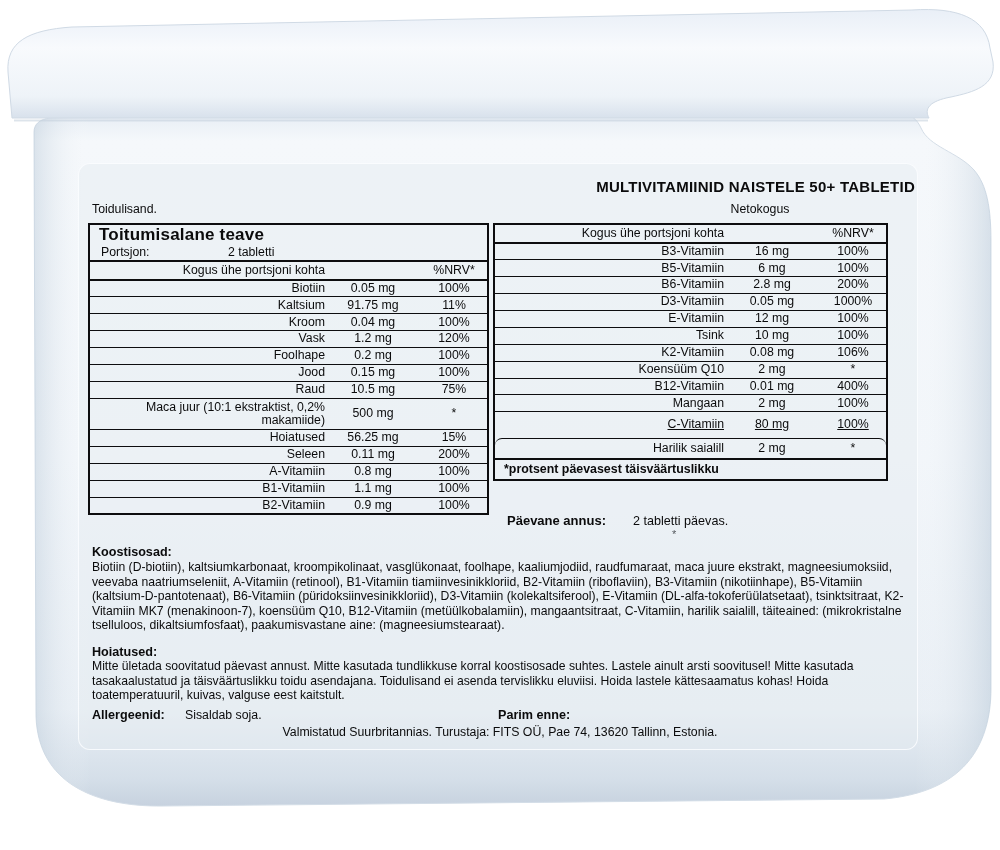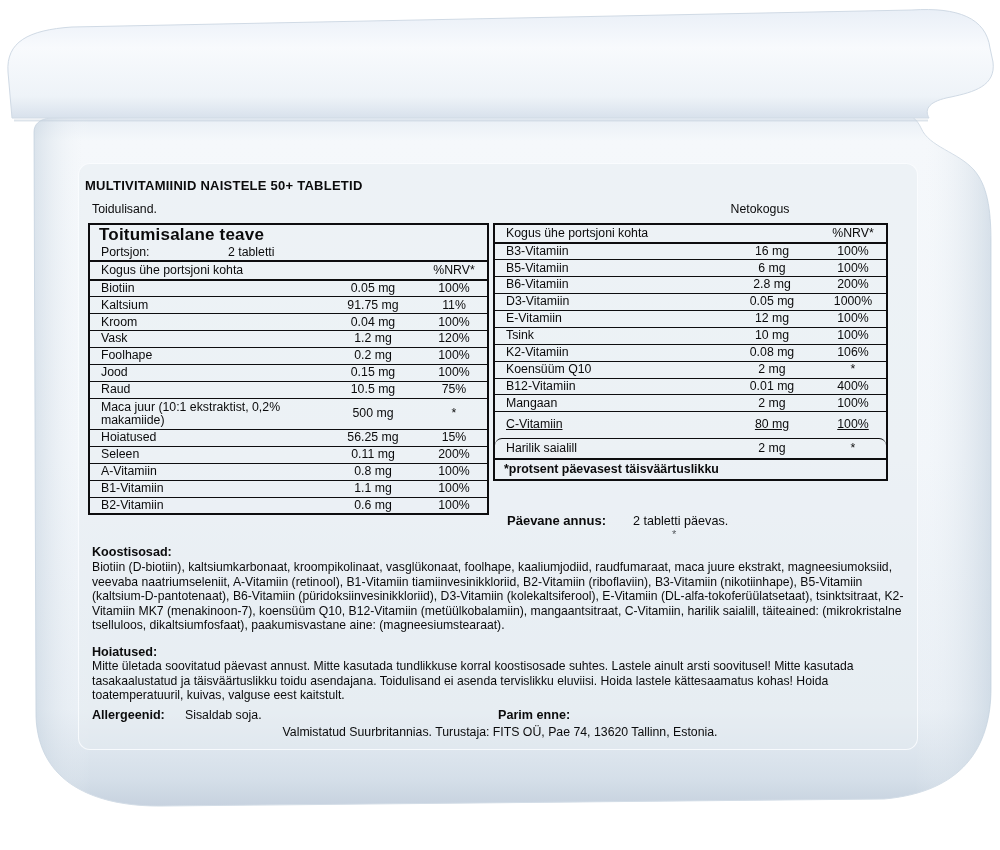--- a/index.html
+++ b/index.html
@@ -7,39 +7,39 @@
          font-family:"Liberation Sans", sans-serif;color:#0b0b0c;
          -webkit-font-smoothing:antialiased;}
   .pack-svg{position:absolute;left:0;top:0;width:1000px;height:850px;}
 
   .label-panel{position:absolute;left:78px;top:163px;width:838px;height:585px;
                background:rgba(229,234,239,0.45);
                border:1px solid rgba(252,253,255,0.85);
                border-radius:12px;}
 
   .abs{position:absolute;}
-  .product-title{left:85px;top:178px;width:830px;text-align:left;
-                 font-size:13px;font-weight:bold;letter-spacing:.25px;}
+  .product-title{left:85px;top:178px;width:830px;text-align:right;
+                 font-size:15px;font-weight:bold;letter-spacing:.25px;}
   .supp-note{left:92px;top:202px;font-size:12.3px;}
   .net-note{left:685px;top:202px;width:150px;text-align:center;font-size:12.3px;}
 
   
   .nt{border:2.5px solid #0d0d0f;font-size:12.3px;line-height:13.5px;background:transparent;}
   .nt-left{left:88px;top:223px;width:397px;}
   .nt-right{left:493px;top:223px;width:391px;}
   .nt-title{font-size:17px;font-weight:bold;padding:3px 6px 2px 9px;letter-spacing:.2px;}
   .serv-row{position:relative;height:16.6px;padding-left:11px;line-height:16.6px;}
   .serv-val1{position:absolute;left:138px;top:0;}
   .serv-val2{position:absolute;left:235px;top:0;}
   .hdr-row{display:flex;border-top:2.5px solid #0d0d0f;border-bottom:2.5px solid #0d0d0f;
            padding:1.5px 0 1.5px 0;}
   .hdr-row .c-name{padding-left:11px;}
   .row{display:flex;align-items:center;padding:1.2px 0;}
   .row + .row{border-top:1.2px solid #0d0d0f;}
-  .c-name{flex:1;padding-left:11px;}
+  .c-name{flex:1;padding-left:11px;text-align:right;}
   .c-amt{width:96px;text-align:center;}
   .c-nrv{width:66px;text-align:center;}
   .row.maca .c-name{line-height:13px;padding-top:1px;padding-bottom:1px;}
   .row.tall{padding:6px 0;text-decoration:underline;}
   .row.semi{padding:3px 0;border-radius:7px;}
   .nt-foot{border-top:2.5px solid #0d0d0f;font-weight:bold;font-size:12.4px;
            padding:2.5px 6px 2.5px 9px;}
 
   
   .dose{left:507px;top:513px;font-size:13px;font-weight:bold;}
@@ -166,21 +166,21 @@
       <span class="c-amt">0.8 mg</span>
       <span class="c-nrv">100%</span>
     </div>
     <div class="row">
       <span class="c-name">B1-Vitamiin</span>
       <span class="c-amt">1.1 mg</span>
       <span class="c-nrv">100%</span>
     </div>
     <div class="row">
       <span class="c-name">B2-Vitamiin</span>
-      <span class="c-amt">0.6 mg</span>
+      <span class="c-amt">0.9 mg</span>
       <span class="c-nrv">100%</span>
     </div>
   </div>
 
   <div class="abs nt nt-right">
     <div class="hdr-row" style="border-top:none">
       <span class="c-name">Kogus ühe portsjoni kohta</span>
       <span class="c-amt"></span>
       <span class="c-nrv">%NRV*</span>
     </div>

